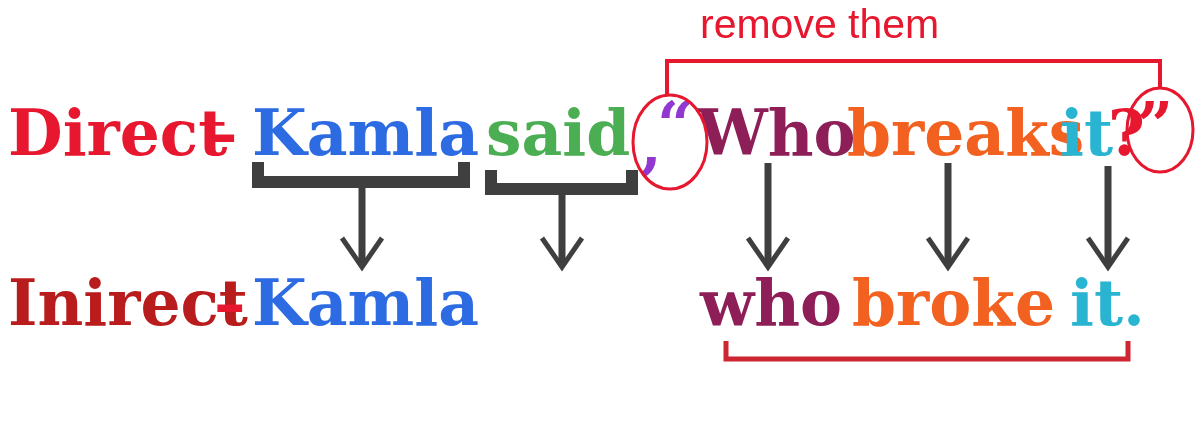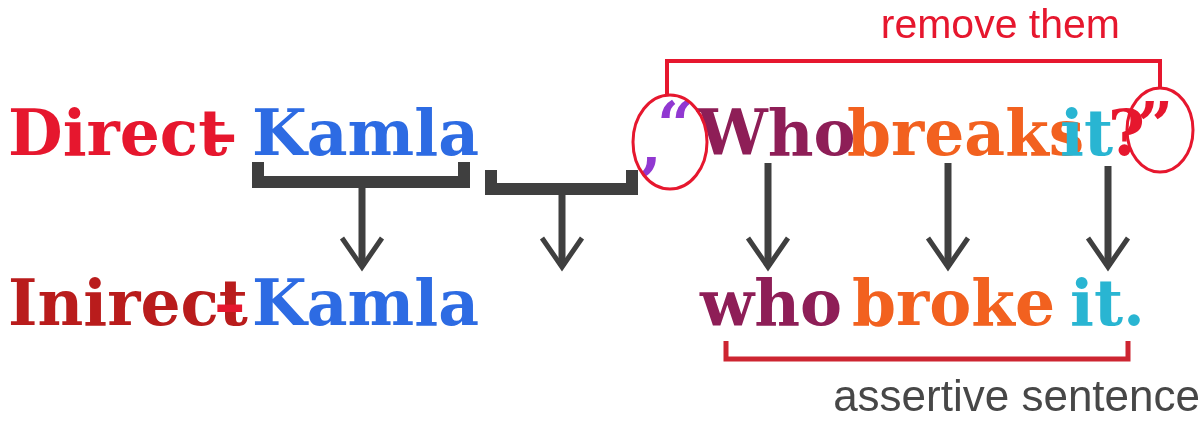--- a/index.html
+++ b/index.html
@@ -16,21 +16,21 @@
     font-weight:700;
     font-size:63px;
     line-height:1;
     white-space:nowrap;
     letter-spacing:0px;
   }
   .annot{
     position:absolute;
     font-family:"Liberation Sans", sans-serif;
     line-height:1.1;
-    text-align:right;
+    text-align:left;
     white-space:nowrap;
   }
   
   #direct-label   {left:8px;   top:102px;}
   #direct-dash    {left:206px; top:102px;}
   #direct-kamla   {left:252px; top:102px;}
   #direct-said    {left:486px; top:102px;}
   #direct-comma   {left:640px; top:114px;}
   #direct-oquote  {left:657px; top:94px;}
   #direct-who     {left:697px; top:102px;}
@@ -58,36 +58,36 @@
 </head>
 <body>
 
 <div id="stage">
 
   <div id="remove-them" class="annot" style="color: rgb(230, 23, 46);">remove them</div>
 
   <span id="direct-label" class="w" style="color: rgb(230, 23, 46);">Direct</span>
   <span id="direct-dash" class="w" style="color: rgb(230, 23, 46);">–</span>
   <span id="direct-kamla" class="w" style="color: rgb(45, 107, 227);">Kamla</span>
+  <span id="direct-said" class="w" style="color: rgb(76, 174, 82);">said</span>
   <span id="direct-comma" class="w" style="color: rgb(145, 56, 209);">,</span>
   <span id="direct-oquote" class="w" style="color: rgb(145, 56, 209);">“</span>
   <span id="direct-who" class="w" style="color: rgb(142, 30, 87);">Who</span>
   <span id="direct-breaks" class="w" style="color: rgb(242, 97, 31); text-align: center;">breaks</span>
   <span id="direct-it" class="w" style="color: rgb(41, 181, 210);">it</span>
   <span id="direct-qmark" class="w" style="color: rgb(230, 23, 46);">?</span>
   <span id="direct-cquote" class="w" style="color: rgb(230, 23, 46);">”</span>
 
   <span id="ind-label" class="w" style="color: #b91c1c;">Inirect</span>
   <span id="ind-dash" class="w" style="color: rgb(230, 23, 46);">–</span>
   <span id="ind-kamla" class="w" style="color: rgb(45, 107, 227);">Kamla</span>
   <span id="ind-who" class="w" style="color: rgb(142, 30, 87);">who</span>
   <span id="ind-broke" class="w" style="color: rgb(242, 97, 31);">broke</span>
   <span id="ind-it" class="w" style="color: rgb(41, 181, 210);"><span>it</span><span>.</span></span>
 
-  <div id="assertive" class="annot" style="color: rgb(71, 71, 71);">assertive sentence</div>
 
   <svg id="overlay" viewBox="0 0 1203 422" xmlns="http://www.w3.org/2000/svg">
 
     <path d="M258,162 L258,182 L464,182 L464,162" fill="none" stroke-width="12" stroke="#3f3f3f"></path>
     <path d="M362,188 L362,263" fill="none" stroke-width="7" stroke="#3f3f3f"></path>
     <path d="M342,238 L362,267 L382,238" fill="none" stroke-width="5" stroke="#3f3f3f"></path>
 
     <path d="M491,170 L491,189 L632,189 L632,170" fill="none" stroke-width="12" stroke="#3f3f3f"></path>
     <path d="M562,195 L562,263" fill="none" stroke-width="7" stroke="#3f3f3f"></path>
     <path d="M542,238 L562,267 L582,238" fill="none" stroke-width="5" stroke="#3f3f3f"></path>

